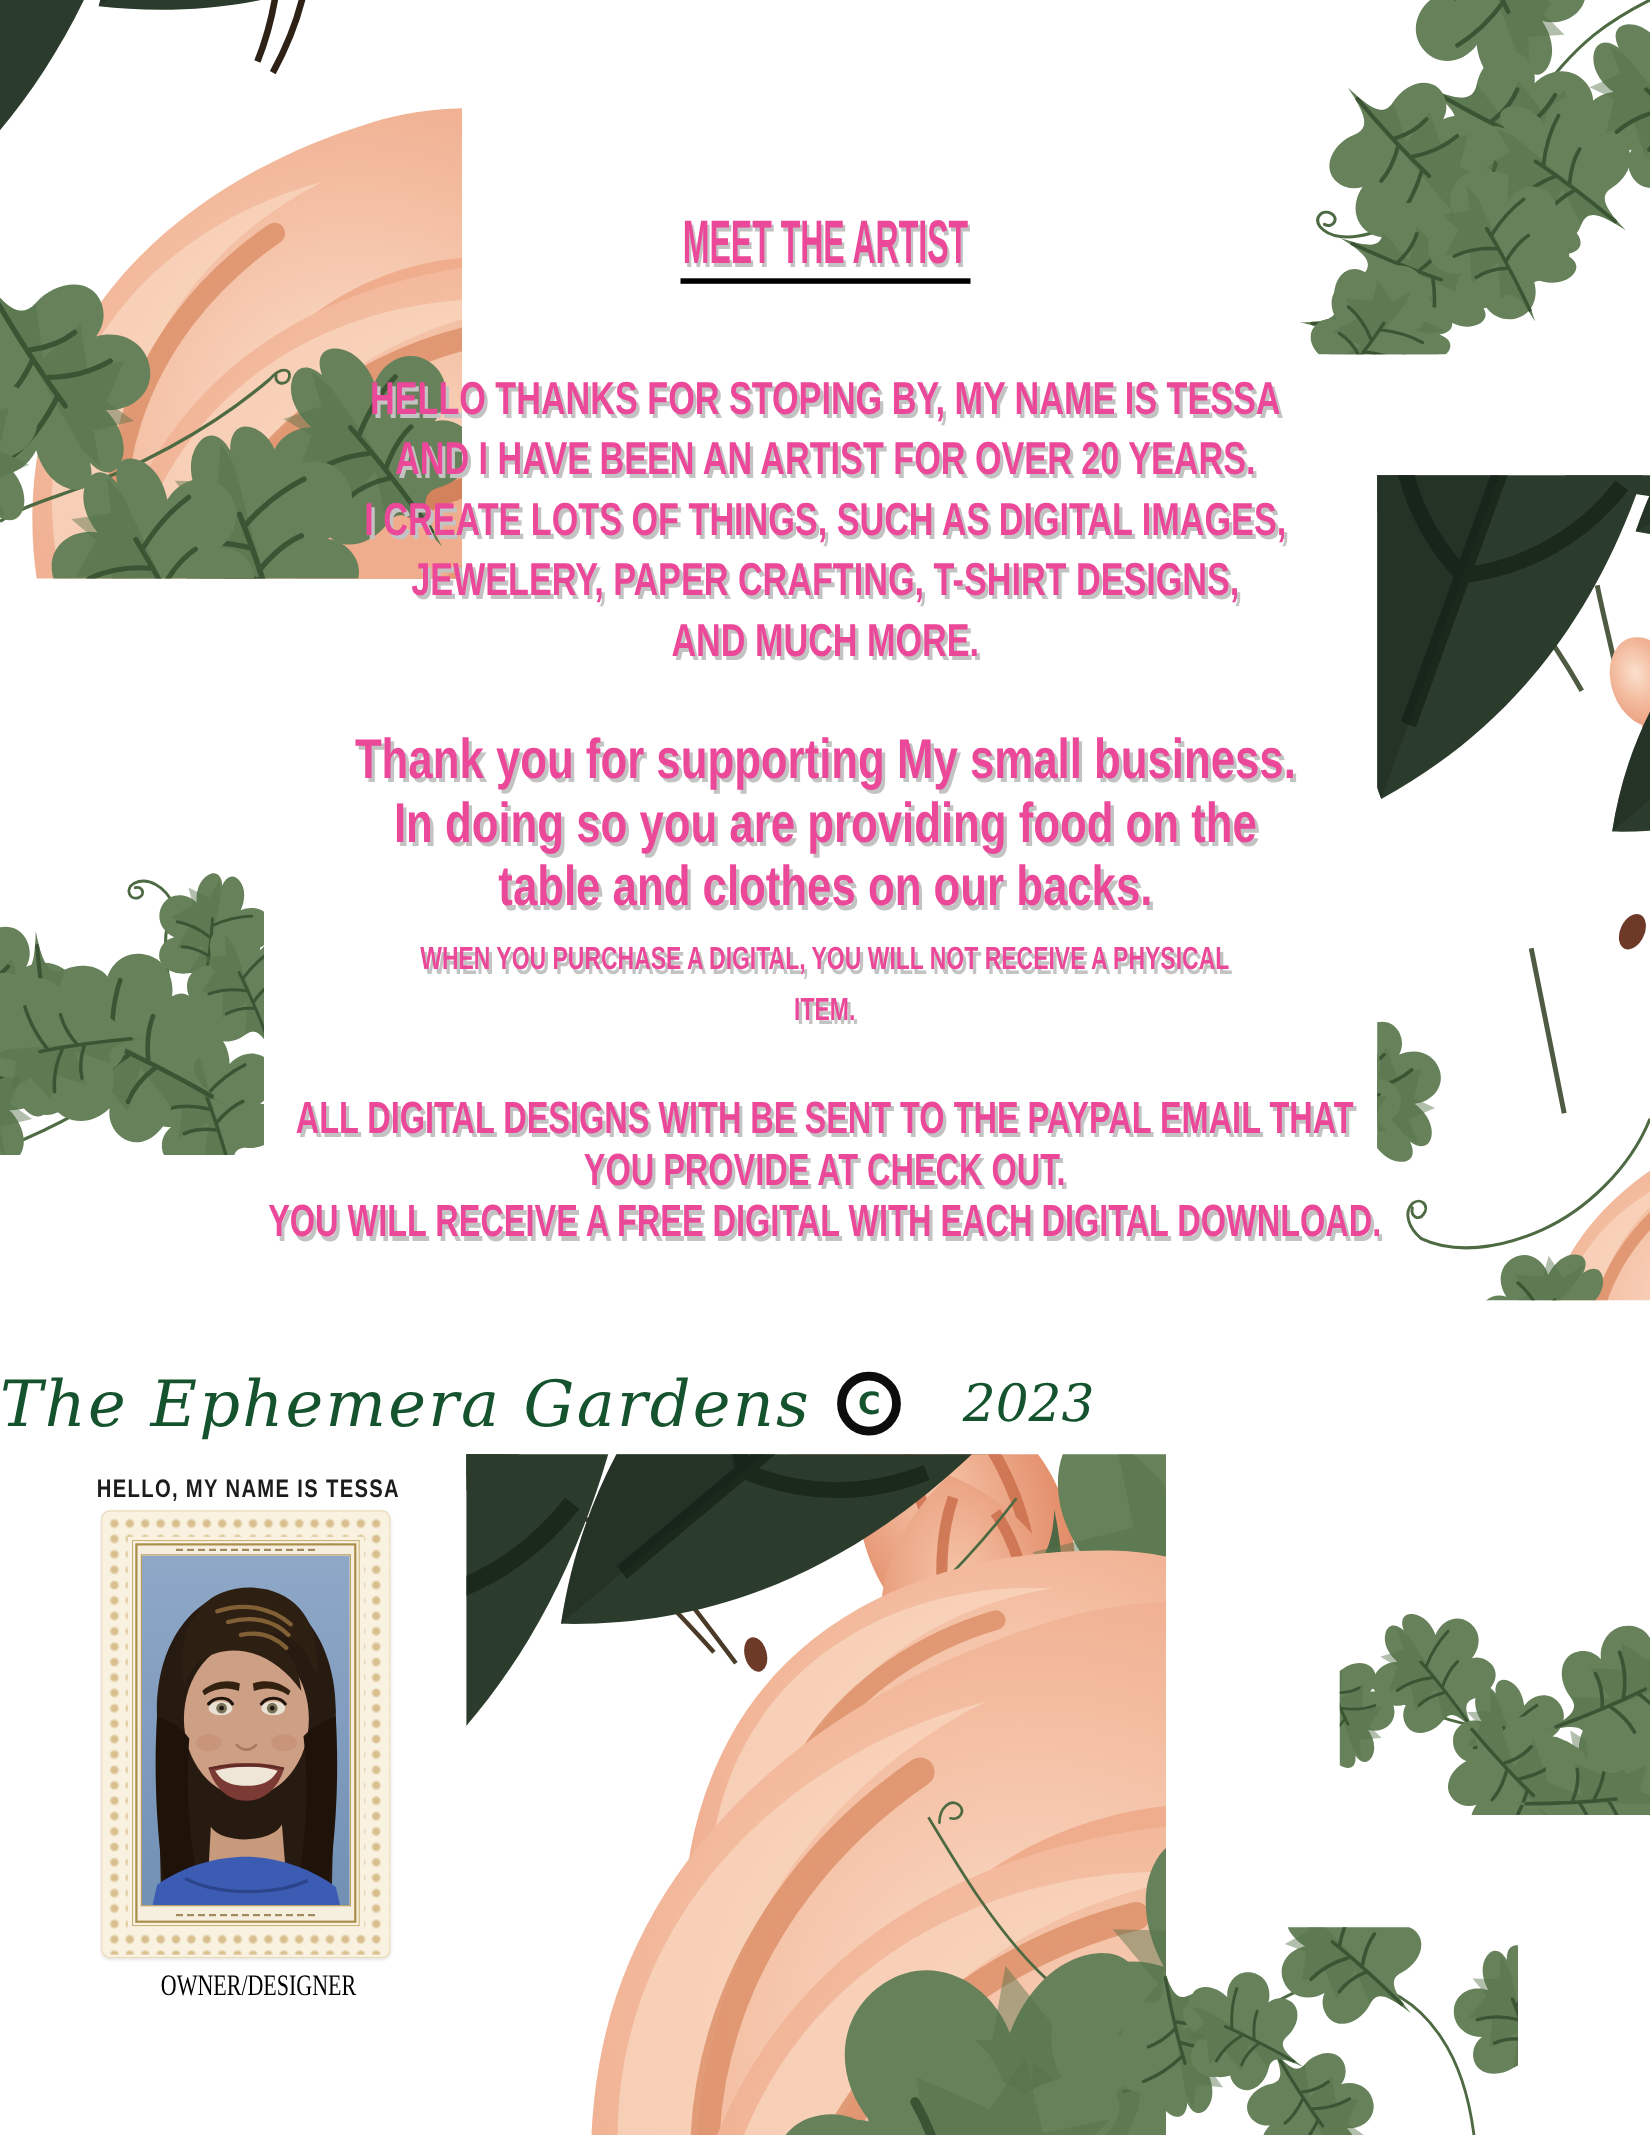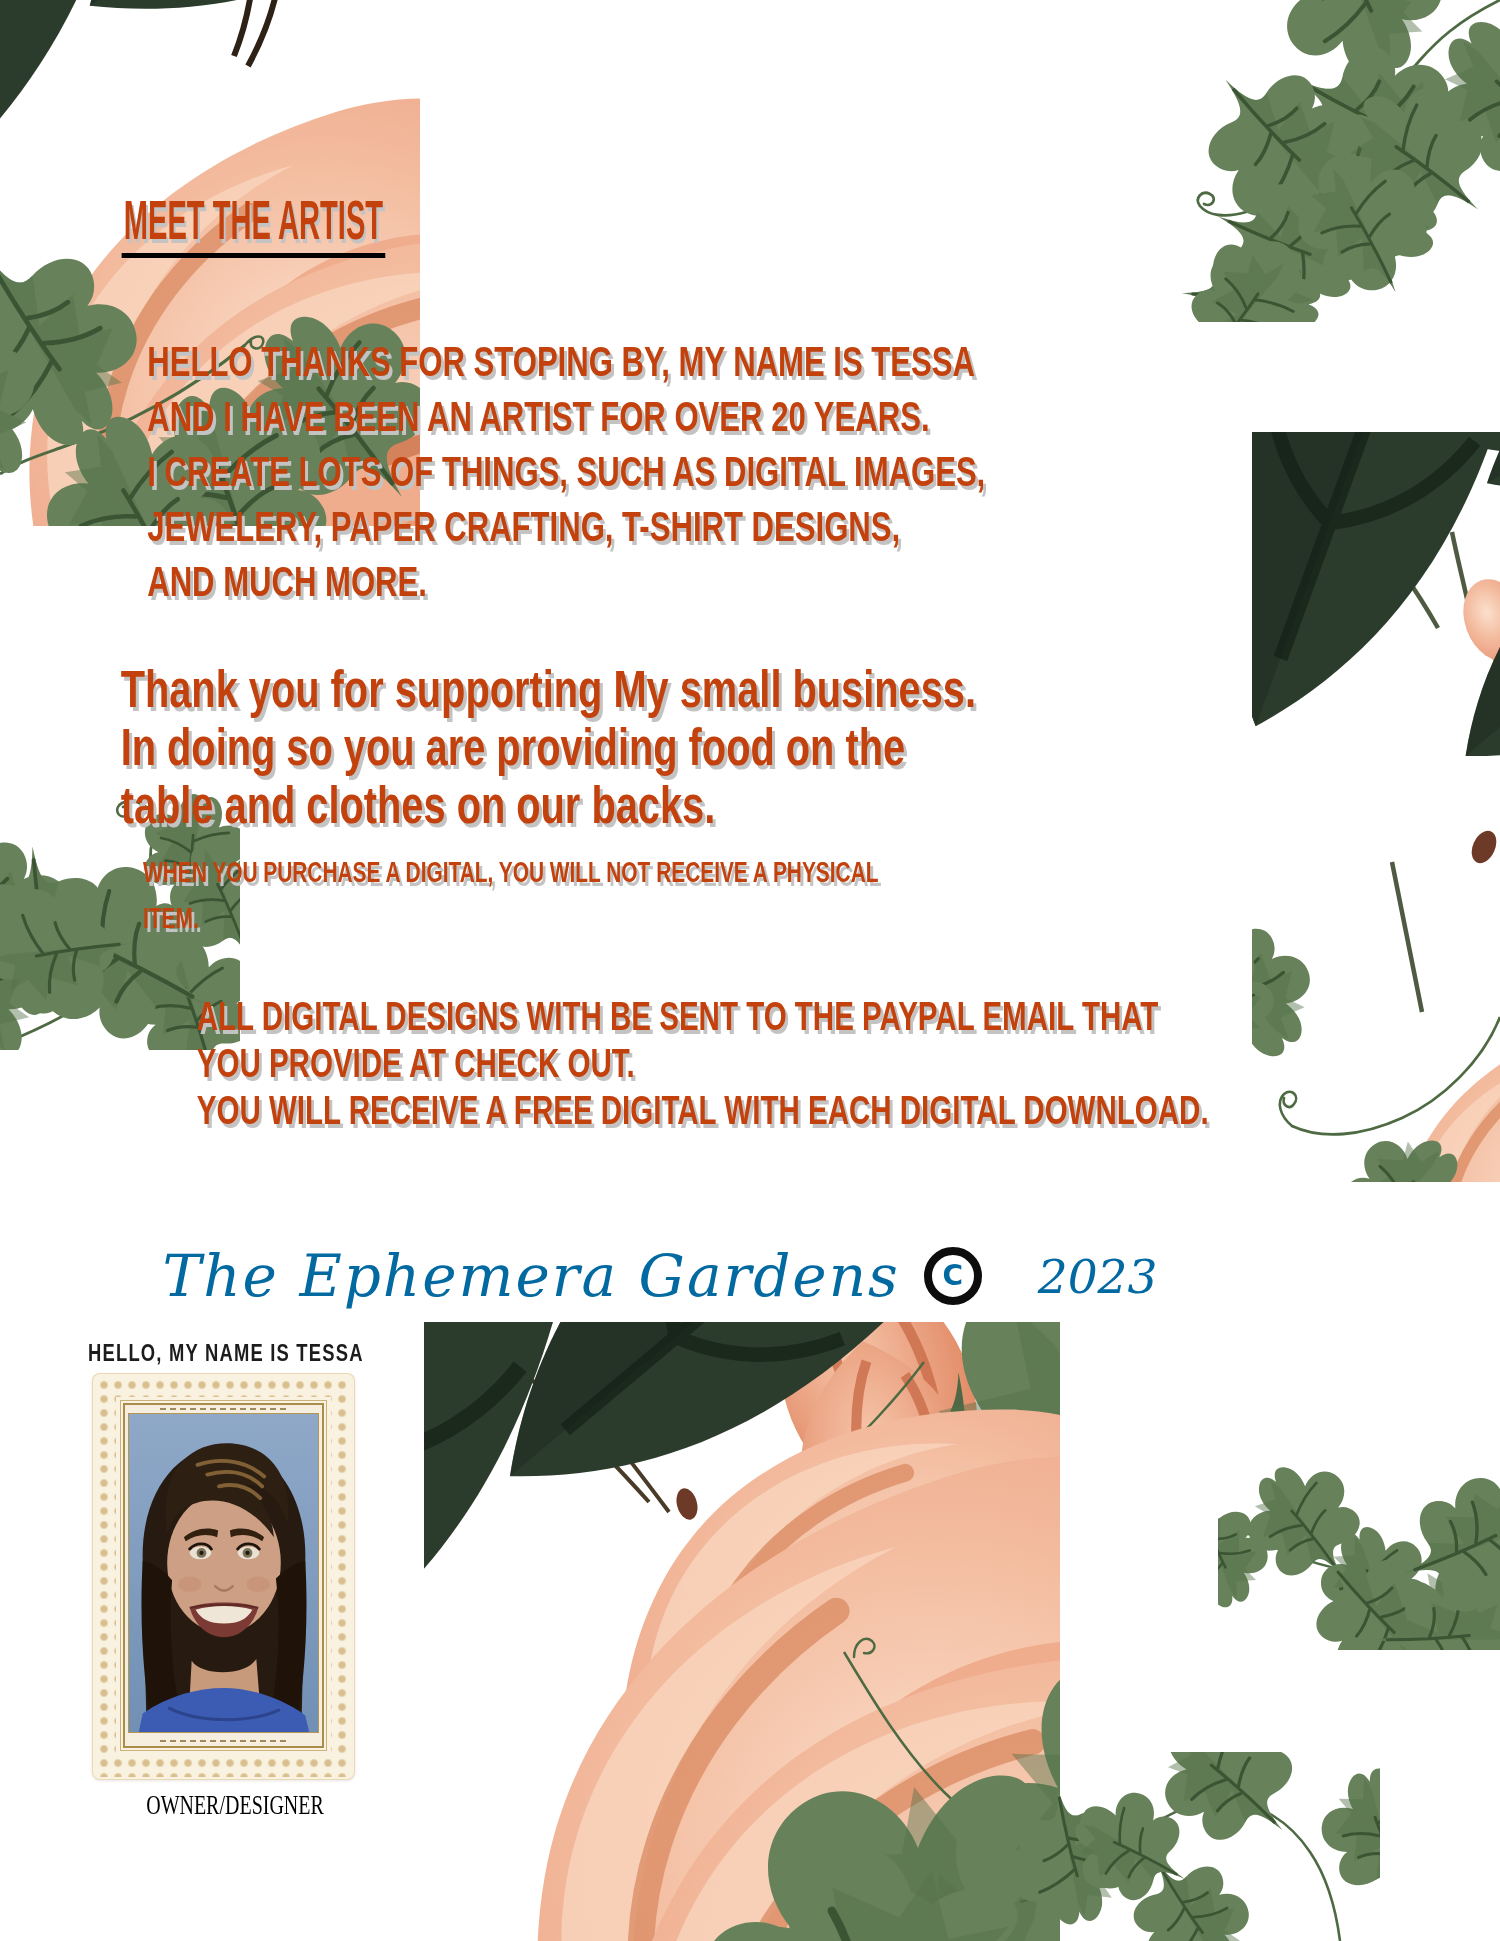--- a/index.html
+++ b/index.html
@@ -1,29 +1,29 @@
 <!DOCTYPE html>
 <html><head>
 <meta charset="utf-8">
 <style>
   html,body{margin:0;padding:0;}
   body{width:1500px;height:1941px;position:relative;overflow:hidden;background:#ffffff;
        font-family:"Liberation Sans",sans-serif;}
-  .txt{position:absolute;left:0;right:0;text-align:left;color:#c2410c;}
+  .txt{position:absolute;left:0;right:0;text-align:center;color:#ec4899;}
   .squeeze{display:inline-block;transform:scaleX(var(--sx,1));transform-origin:50% 0;white-space:nowrap;}
   .caps{font-weight:700;text-shadow:4px 4px 0 #c3c3c3;}
   .title-wrap{top:190px;font-size:56px;line-height:60px;}
   .title-text{display:inline-block;border-bottom:5px solid #000;padding:0 4px 3px;}
   .p1{top:334px;font-size:42px;line-height:55px;}
   .p2{top:661px;font-size:51px;line-height:58px;}
   .p3{top:849px;font-size:29px;line-height:46px;}
   .p4{top:993px;font-size:41px;line-height:47px;}
 
   .signature{position:absolute;top:1234px;left:0;width:1320px;height:84px;
-             display:flex;justify-content:center;align-items:center;gap:24px;color:#0369a1;}
+             display:flex;align-items:center;gap:24px;color:#14532d;}
   .shop-script{font-family:"DejaVu Serif",serif;font-style:italic;font-size:58px;letter-spacing:2px;}
   .cbadge{width:42px;height:42px;border:8px solid #0d0d0d;border-radius:50%;
           display:inline-flex;align-items:center;justify-content:center;flex:0 0 auto;}
   .cbadge span{font-family:"DejaVu Sans",sans-serif;font-weight:700;font-size:28px;line-height:1;}
   .shop-year{font-family:"DejaVu Serif",serif;font-style:italic;font-size:47px;margin-left:32px;}
 
   .hello-label{position:absolute;left:88px;top:1340px;font-weight:700;font-size:23px;
                letter-spacing:1.5px;color:#1c1c1c;white-space:nowrap;
                transform:scaleX(.8);transform-origin:0 0;}
   .owner-label{position:absolute;left:92px;top:1790px;width:263px;text-align:right;

